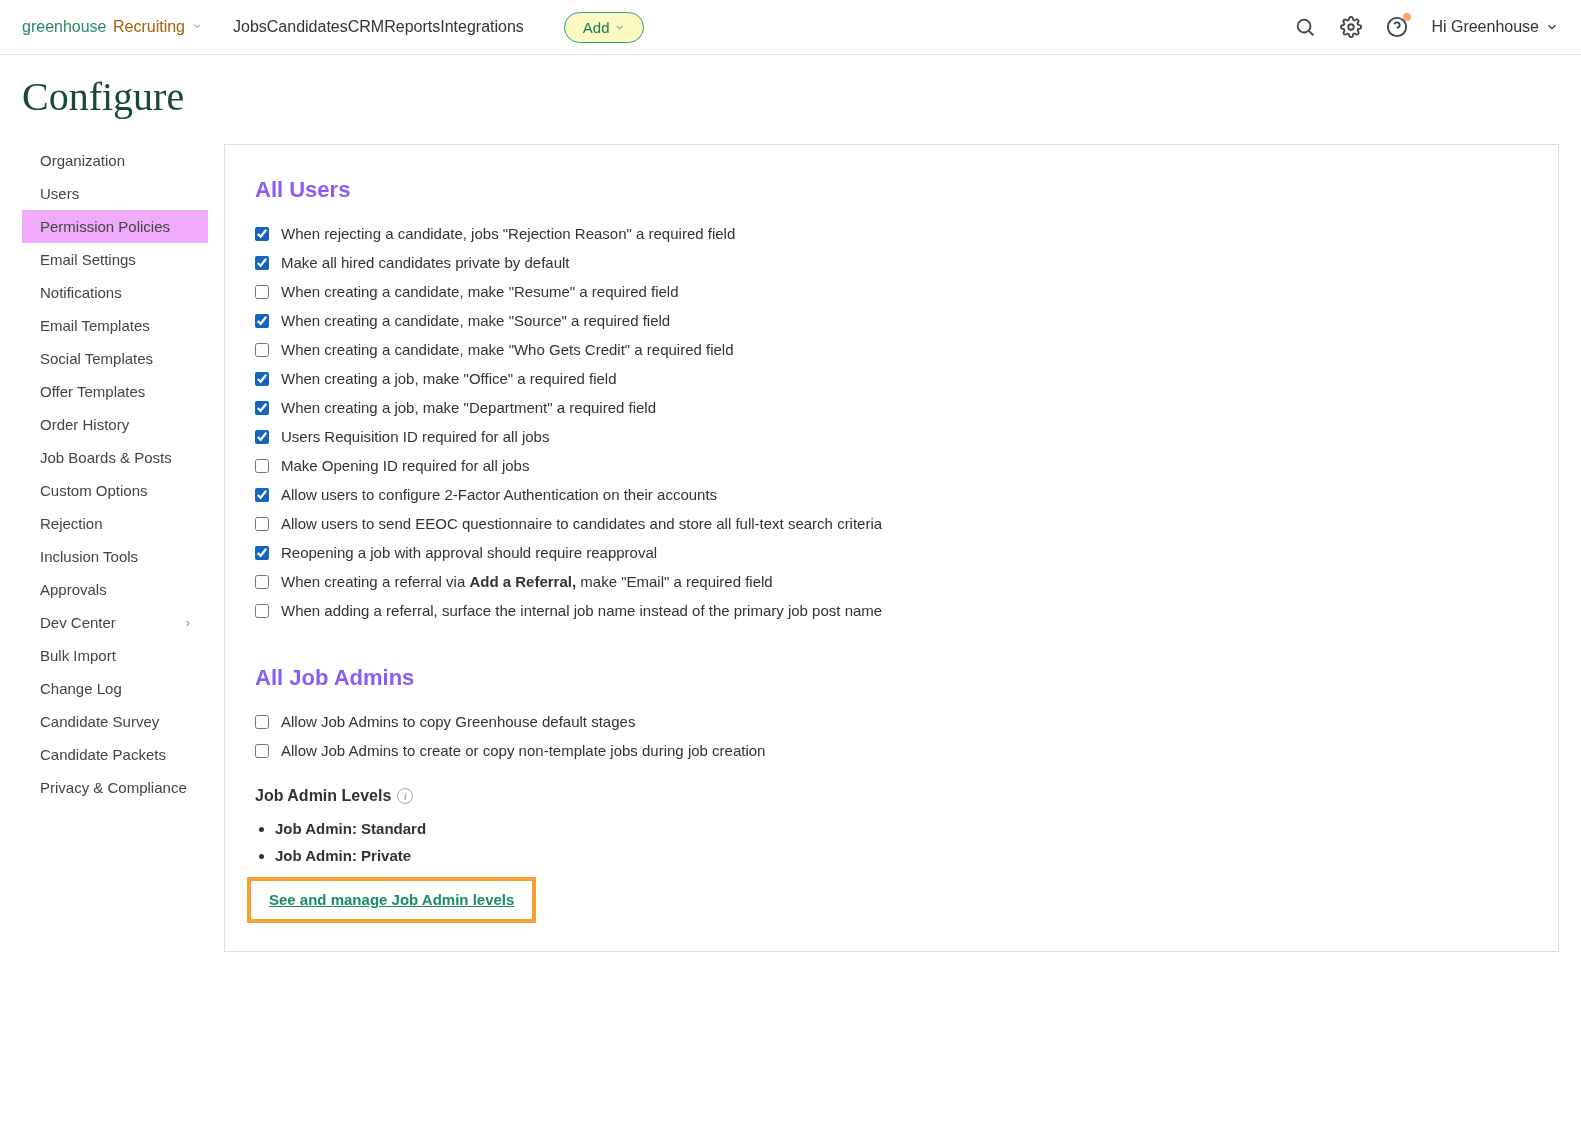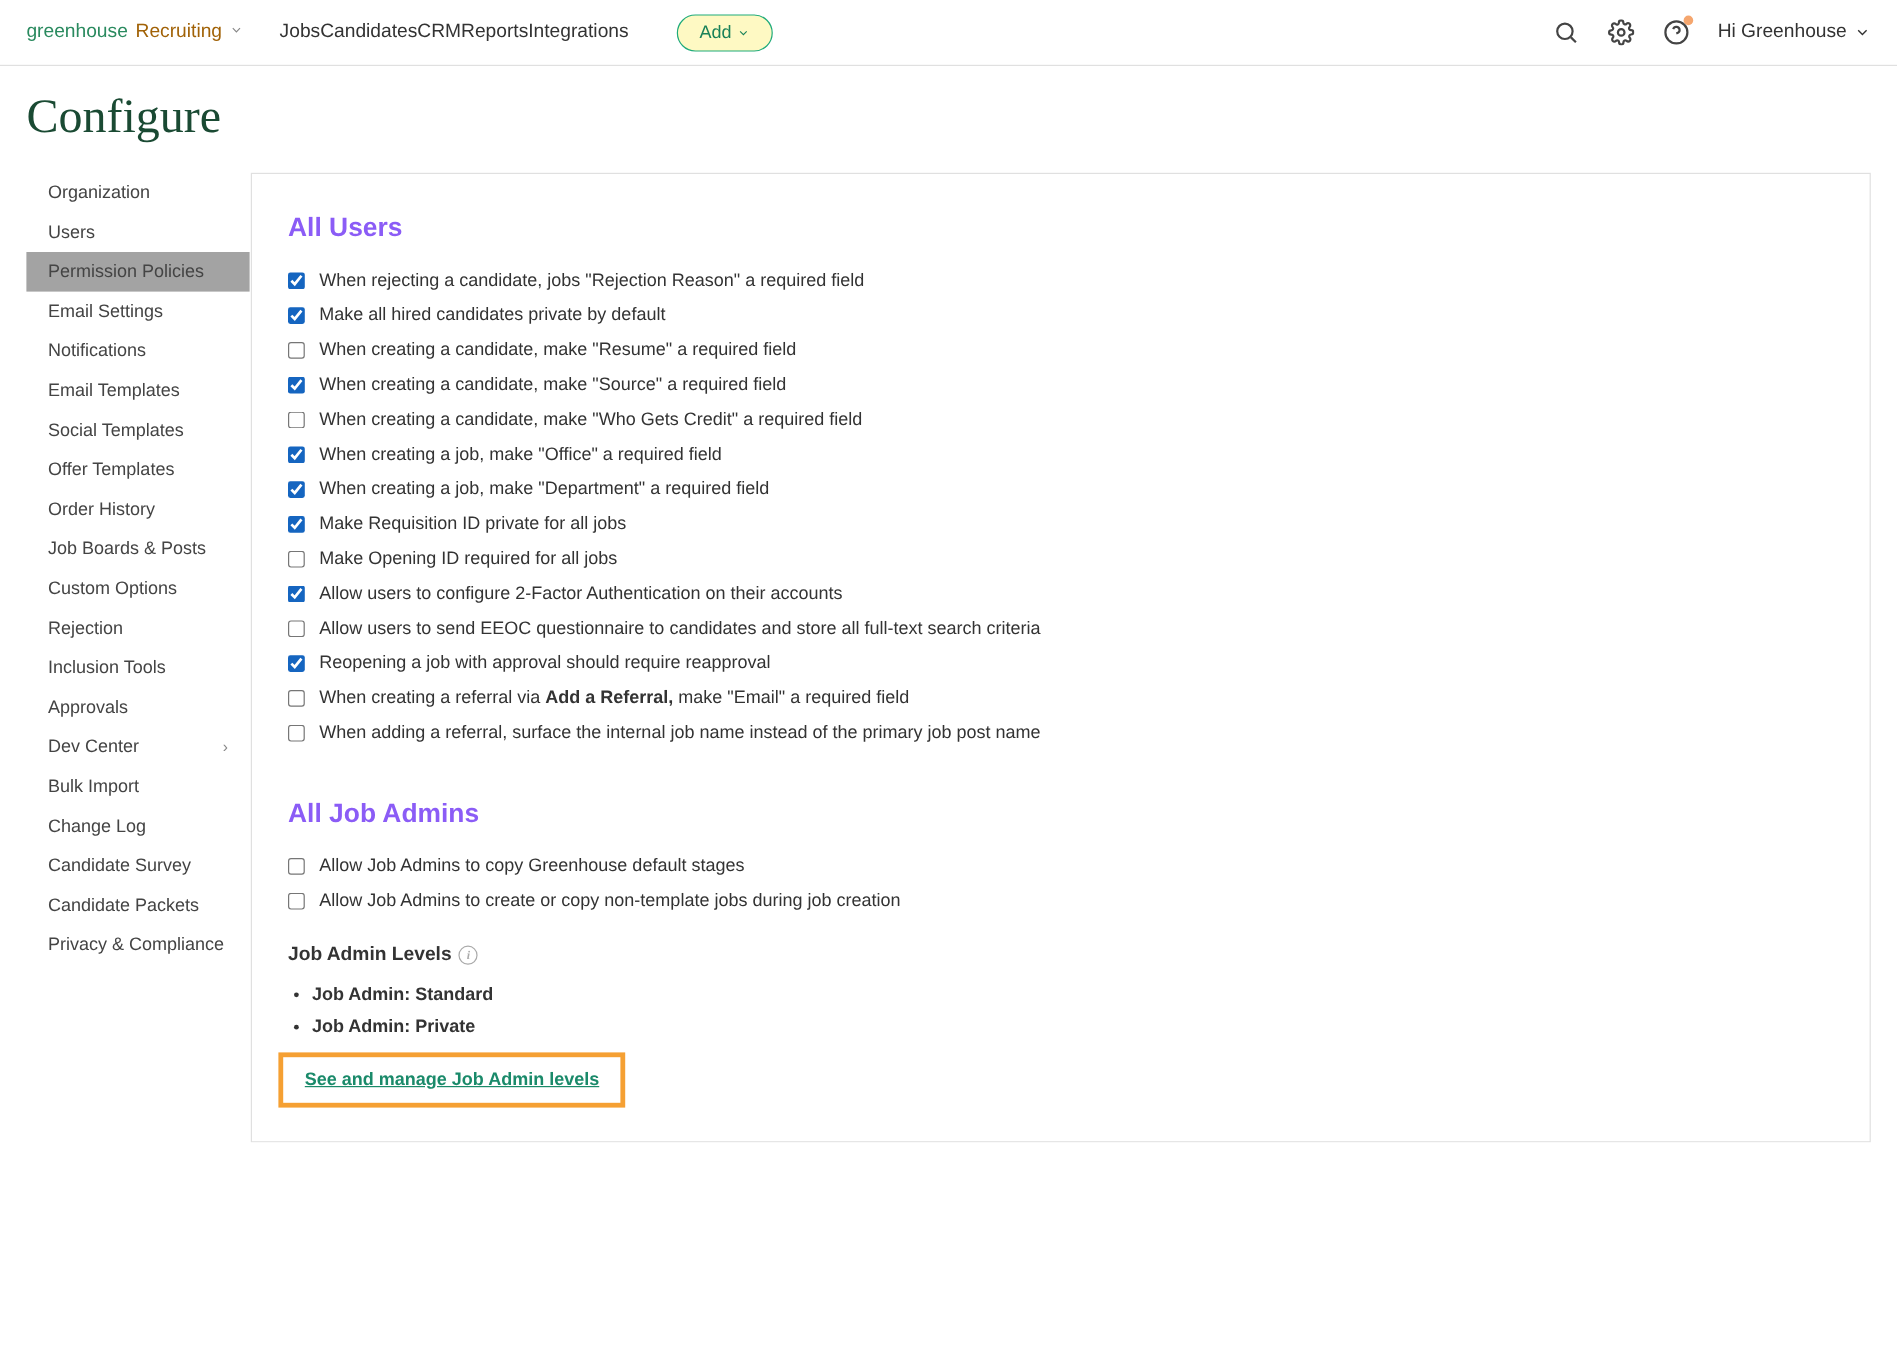--- a/index.html
+++ b/index.html
@@ -12,24 +12,24 @@
 .logo-caret { margin-left: 6px; color: #888; }
 .nav-items { display: flex; }
 .nav-item { font-size: 16px; color: #333; cursor: pointer; }
 .add-btn { margin-left: 40px; border: 1.5px solid #1fab7a; color: #1a8259; background: #fef9c3; border-radius: 22px; padding: 6px 18px; font-size: 15px; cursor: pointer; display: flex; align-items: center; gap: 4px; }
 .header-right { margin-left: auto; display: flex; align-items: center; gap: 22px; }
 .icon-btn { width: 24px; height: 24px; cursor: pointer; display: flex; align-items: center; justify-content: center; color: #444; position: relative; }
 .icon-btn svg { width: 22px; height: 22px; }
 .badge-dot { position: absolute; top: -2px; right: -2px; width: 8px; height: 8px; background: #f5a66e; border-radius: 50%; }
 .user-menu { font-size: 16px; color: #333; display: flex; align-items: center; gap: 6px; cursor: pointer; }
 .page-title { font-family: Georgia, "Times New Roman", serif; font-size: 40px; font-weight: 400; color: #1a4a33; padding: 18px 22px 24px; }
-.main { display: flex; padding: 0 22px; gap: 1px; }
+.main { display: flex; padding: 0 22px; gap: 16px; }
 .sidebar { width: 186px; flex-shrink: 0; }
 .sidebar-item { padding: 8px 18px; font-size: 15px; color: #444; cursor: pointer; display: flex; align-items: center; justify-content: space-between; }
-.sidebar-item.active { background: #a3a3a3; text-align: center; }
+.sidebar-item.active { background: #f0abfc; text-align: center; }
 .sidebar-item .chev { font-size: 13px; color: #888; }
 .content { flex: 1; border: 1px solid #e0e0e0; padding: 28px 30px; margin-left: 0; }
 .section-title { font-size: 22px; font-weight: 700; color: #8b5cf6; margin-bottom: 16px; margin-top: 4px; }
 .section-title.gap { margin-top: 40px; }
 .check-row { display: flex; align-items: flex-start; gap: 12px; padding: 6px 0; font-size: 15px; color: #333; }
 .check-row input[type="checkbox"] { width: 14px; height: 14px; margin-top: 2px; accent-color: #1565c0; cursor: pointer; flex-shrink: 0; }
 .check-row label { cursor: pointer; }
 .bold { font-weight: 600; }
 .sub-section { margin-top: 22px; font-weight: bold; }
 .sub-title { font-size: 16px; color: #333; display: flex; align-items: center; gap: 6px; margin-bottom: 10px; }
@@ -187,21 +187,21 @@
         <div class="check-row">
           <input type="checkbox" checked="" style="">
           <label>When creating a job, make "Office" a required field</label>
         </div>
         <div class="check-row">
           <input type="checkbox" checked="" style="">
           <label>When creating a job, make "Department" a required field</label>
         </div>
         <div class="check-row">
           <input type="checkbox" checked="" style="">
-          <label>Make Requisition ID private for all jobs</label>
+          <label>Users Requisition ID required for all jobs</label>
         </div>
         <div class="check-row">
           <input type="checkbox" style="">
           <label>Make Opening ID required for all jobs</label>
         </div>
         <div class="check-row">
           <input type="checkbox" checked="" style="">
           <label>Allow users to configure 2-Factor Authentication on their accounts</label>
         </div>
         <div class="check-row">

